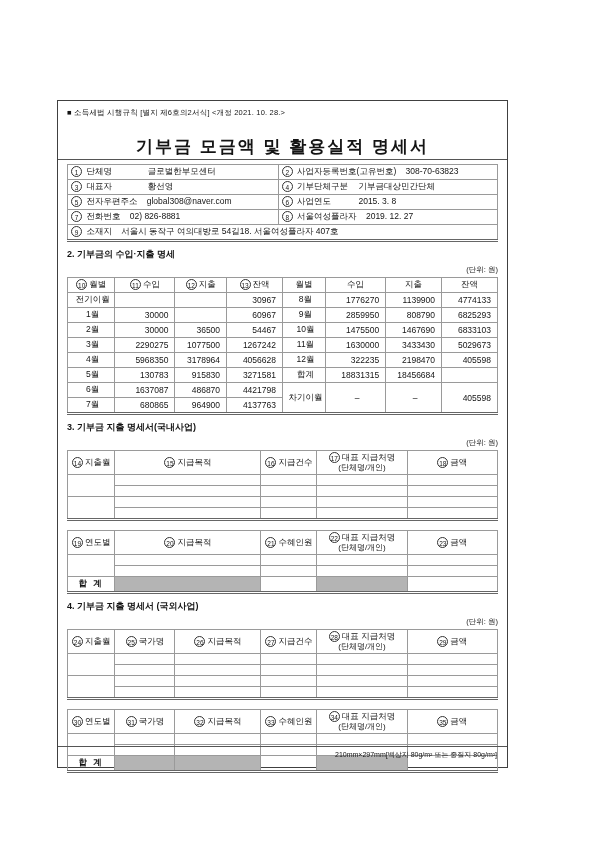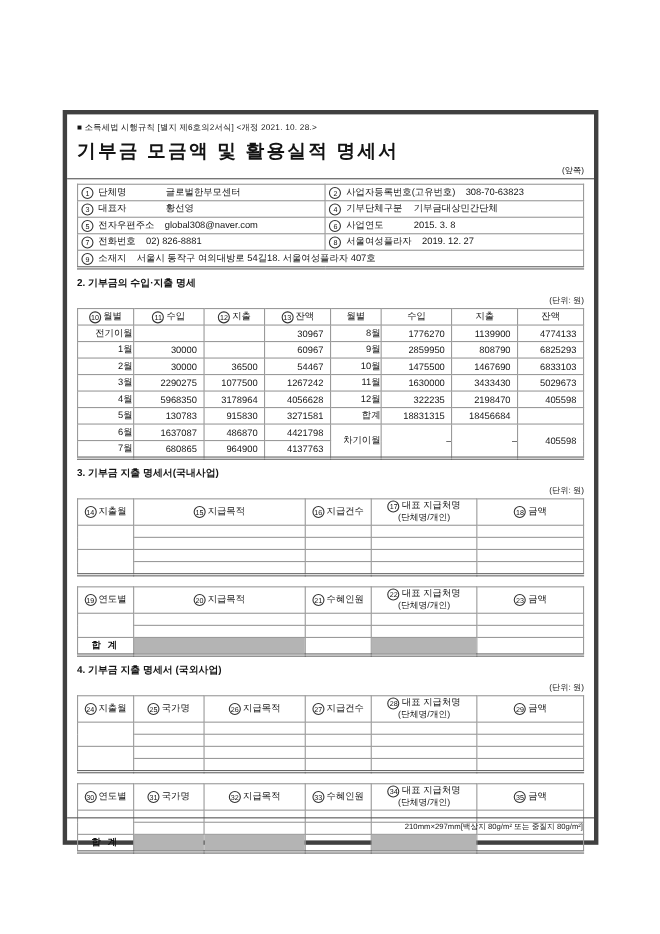--- a/index.html
+++ b/index.html
@@ -2,26 +2,26 @@
 <html><head>
 <meta charset="utf-8">
 <style>
   html,body{margin:0;padding:0;}
   body{
     width:600px;height:849px;background:#ffffff;position:relative;
     font-family:"Liberation Sans","DejaVu Sans",sans-serif;color:#141414;
     -webkit-font-smoothing:antialiased;
   }
   .page{
-    position:absolute;left:57px;top:100px;width:487px;height:668px;
-    border:4px solid #404040;box-sizing:border-box;padding:7px 9px 0 9px;
+    position:absolute;left:57px;top:100px;width:451px;height:668px;
+    border:1px solid #404040;box-sizing:border-box;padding:7px 9px 0 9px;
     background:#fff;
   }
   .reg-line{font-size:7.5px;letter-spacing:0.2px;}
-  .title{font-size:17px;font-weight:bold;text-align:left;margin:5px 0 1px 0;letter-spacing:2px;}
+  .title{font-size:17px;font-weight:bold;text-align:center;margin:17px 0 1px 0;letter-spacing:2px;}
   .page-side{text-align:right;font-size:7.5px;margin-bottom:2px;}
   .rule{border-bottom:1.5px solid #555;margin:0 -9px 4px -9px;}
   .sec-row{margin:6px 0 2px 0;overflow:hidden;}
   .sec-head{font-size:9px;font-weight:bold;float:left;}
   .unit{font-size:7.5px;float:right;margin-top:17px;}
   table{width:100%;border-collapse:collapse;table-layout:fixed;font-size:8.5px;
         border-bottom:3px double #666;margin-bottom:2px;}
   th,td{border:1px solid #9a9a9a;padding:1px 3px;overflow:hidden;white-space:nowrap;}
   th{font-weight:normal;text-align:center;background:#fff;}
   
@@ -30,41 +30,40 @@
     border-radius:50%;font-size:6.5px;text-align:center;vertical-align:-1px;margin-right:2px;
     letter-spacing:0;box-sizing:border-box;
   }
   
   .t1 td{height:12px;font-size:8.5px;}
   .t1 .lbl{margin-right:7px;}
   .t1 .lblw{display:inline-block;min-width:52px;}
   
   .t2 th{height:12px;}
   .t2 td{height:12px;text-align:right;padding-right:6px;}
-  .t2 td.c{padding-right:0;}
+  .t2 td.c{text-align:center;padding-right:0;}
   
   .t3 th{height:21px;line-height:1.15;}
   .t3 td{height:8px;}
   .t3 .sub{font-size:8px;}
   .t3 td.total{height:12px;text-align:center;letter-spacing:2px;font-weight:bold;}
   .gray{background:#b4b4b4;}
   .gap{height:7px;}
   .footer{
     position:absolute;left:0;right:0;bottom:7px;border-top:1px solid #555;
     padding:3px 10px 0 10px;text-align:right;font-size:7px;
   }
 </style>
 </head>
 <body>
 
 <div class="page">
 
   <div class="reg-line">■ 소득세법 시행규칙 [별지 제6호의2서식] &lt;개정 2021. 10. 28.&gt;</div>
   <div class="title">기부금 모금액 및 활용실적 명세서</div>
-  <div class="page-side">(앞쪽)</div>
   <div class="rule"></div>
 
   <table class="t1">
     <colgroup>
         <col style="width:49%">
         <col style="width:51%">
       </colgroup>
     <tbody>
         <tr>
       <td>

